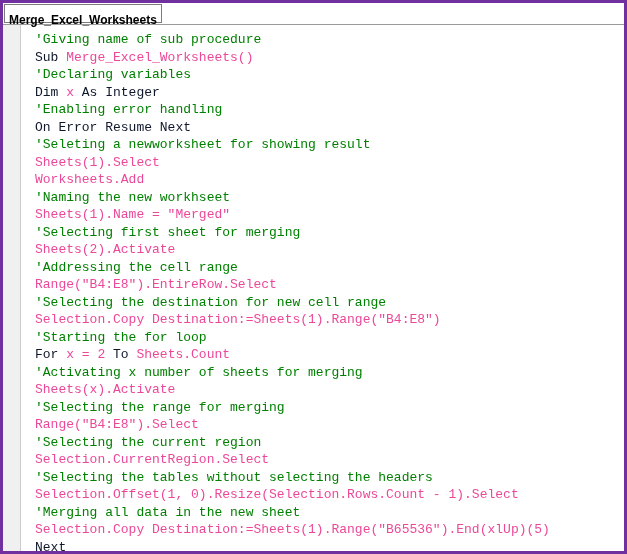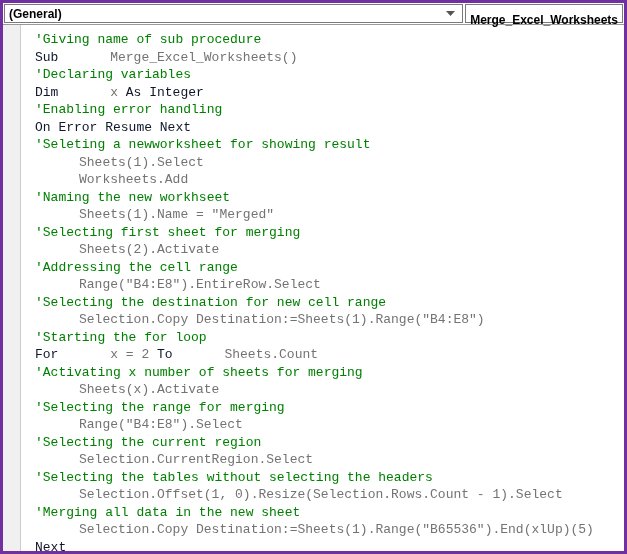--- a/index.html
+++ b/index.html
@@ -54,35 +54,27 @@
   }
   .code {
     padding: 6px 4px 6px 14px;
     line-height: 17.5px;
     white-space: pre;
     overflow: hidden;
     color: #000;
   }
   .c { color: #008000; } 
   .k { color: #0f172a; } 
-  .t { color: #737373; margin-left: 44px; }    
+  .t { color: #ec4899; }    
   .line { display: block; font-family: Liberation Mono, monospace; }
 </style>
 </head>
 <body>
 
 <div class="header">
-  <div class="dropdown">
-    <span class="label">(General)</span>
-    <span class="chev">
-      <svg width="9" height="6" viewBox="0 0 9 6">
-          <path d="M0 0 L4.5 5 L9 0 Z" fill="#555"></path>
-        </svg>
-    </span>
-  </div>
   <div class="dropdown proc">
     <span class="label">Merge_Excel_Worksheets</span>
   </div>
 </div>
 
 <div class="editor-wrap">
   <div class="margin"></div>
   <div class="code" id="code-area"><span class="line"><span class="c">'Giving name of sub procedure</span></span><span class="line"><span class="k">Sub</span><span class="t"> Merge_Excel_Worksheets()</span></span><span class="line"><span class="c">'Declaring variables</span></span><span class="line"><span class="k">Dim</span><span class="t"> x </span><span class="k">As Integer</span></span><span class="line"><span class="c">'Enabling error handling</span></span><span class="line"><span class="k">On Error Resume Next</span></span><span class="line"><span class="c">'Seleting a newworksheet for showing result</span></span><span class="line"><span class="t">Sheets(1).Select</span></span><span class="line"><span class="t">Worksheets.Add</span></span><span class="line"><span class="c">'Naming the new workhseet</span></span><span class="line"><span class="t">Sheets(1).Name = "Merged"</span></span><span class="line"><span class="c">'Selecting first sheet for merging</span></span><span class="line"><span class="t">Sheets(2).Activate</span></span><span class="line"><span class="c">'Addressing the cell range</span></span><span class="line"><span class="t">Range("B4:E8").EntireRow.Select</span></span><span class="line"><span class="c">'Selecting the destination for new cell range</span></span><span class="line"><span class="t">Selection.Copy Destination:=Sheets(1).Range("B4:E8")</span></span><span class="line"><span class="c">'Starting the for loop</span></span><span class="line"><span class="k">For</span><span class="t"> x = 2 </span><span class="k">To</span><span class="t"> Sheets.Count</span></span><span class="line"><span class="c">'Activating x number of sheets for merging</span></span><span class="line"><span class="t">Sheets(x).Activate</span></span><span class="line"><span class="c">'Selecting the range for merging</span></span><span class="line"><span class="t">Range("B4:E8").Select</span></span><span class="line"><span class="c">'Selecting the current region</span></span><span class="line"><span class="t">Selection.CurrentRegion.Select</span></span><span class="line"><span class="c">'Selecting the tables without selecting the headers</span></span><span class="line"><span class="t">Selection.Offset(1, 0).Resize(Selection.Rows.Count - 1).Select</span></span><span class="line"><span class="c">'Merging all data in the new sheet</span></span><span class="line"><span class="t">Selection.Copy Destination:=Sheets(1).Range("B65536").End(xlUp)(5)</span></span><span class="line"><span class="k">Next</span></span></div>
 </div>
 

